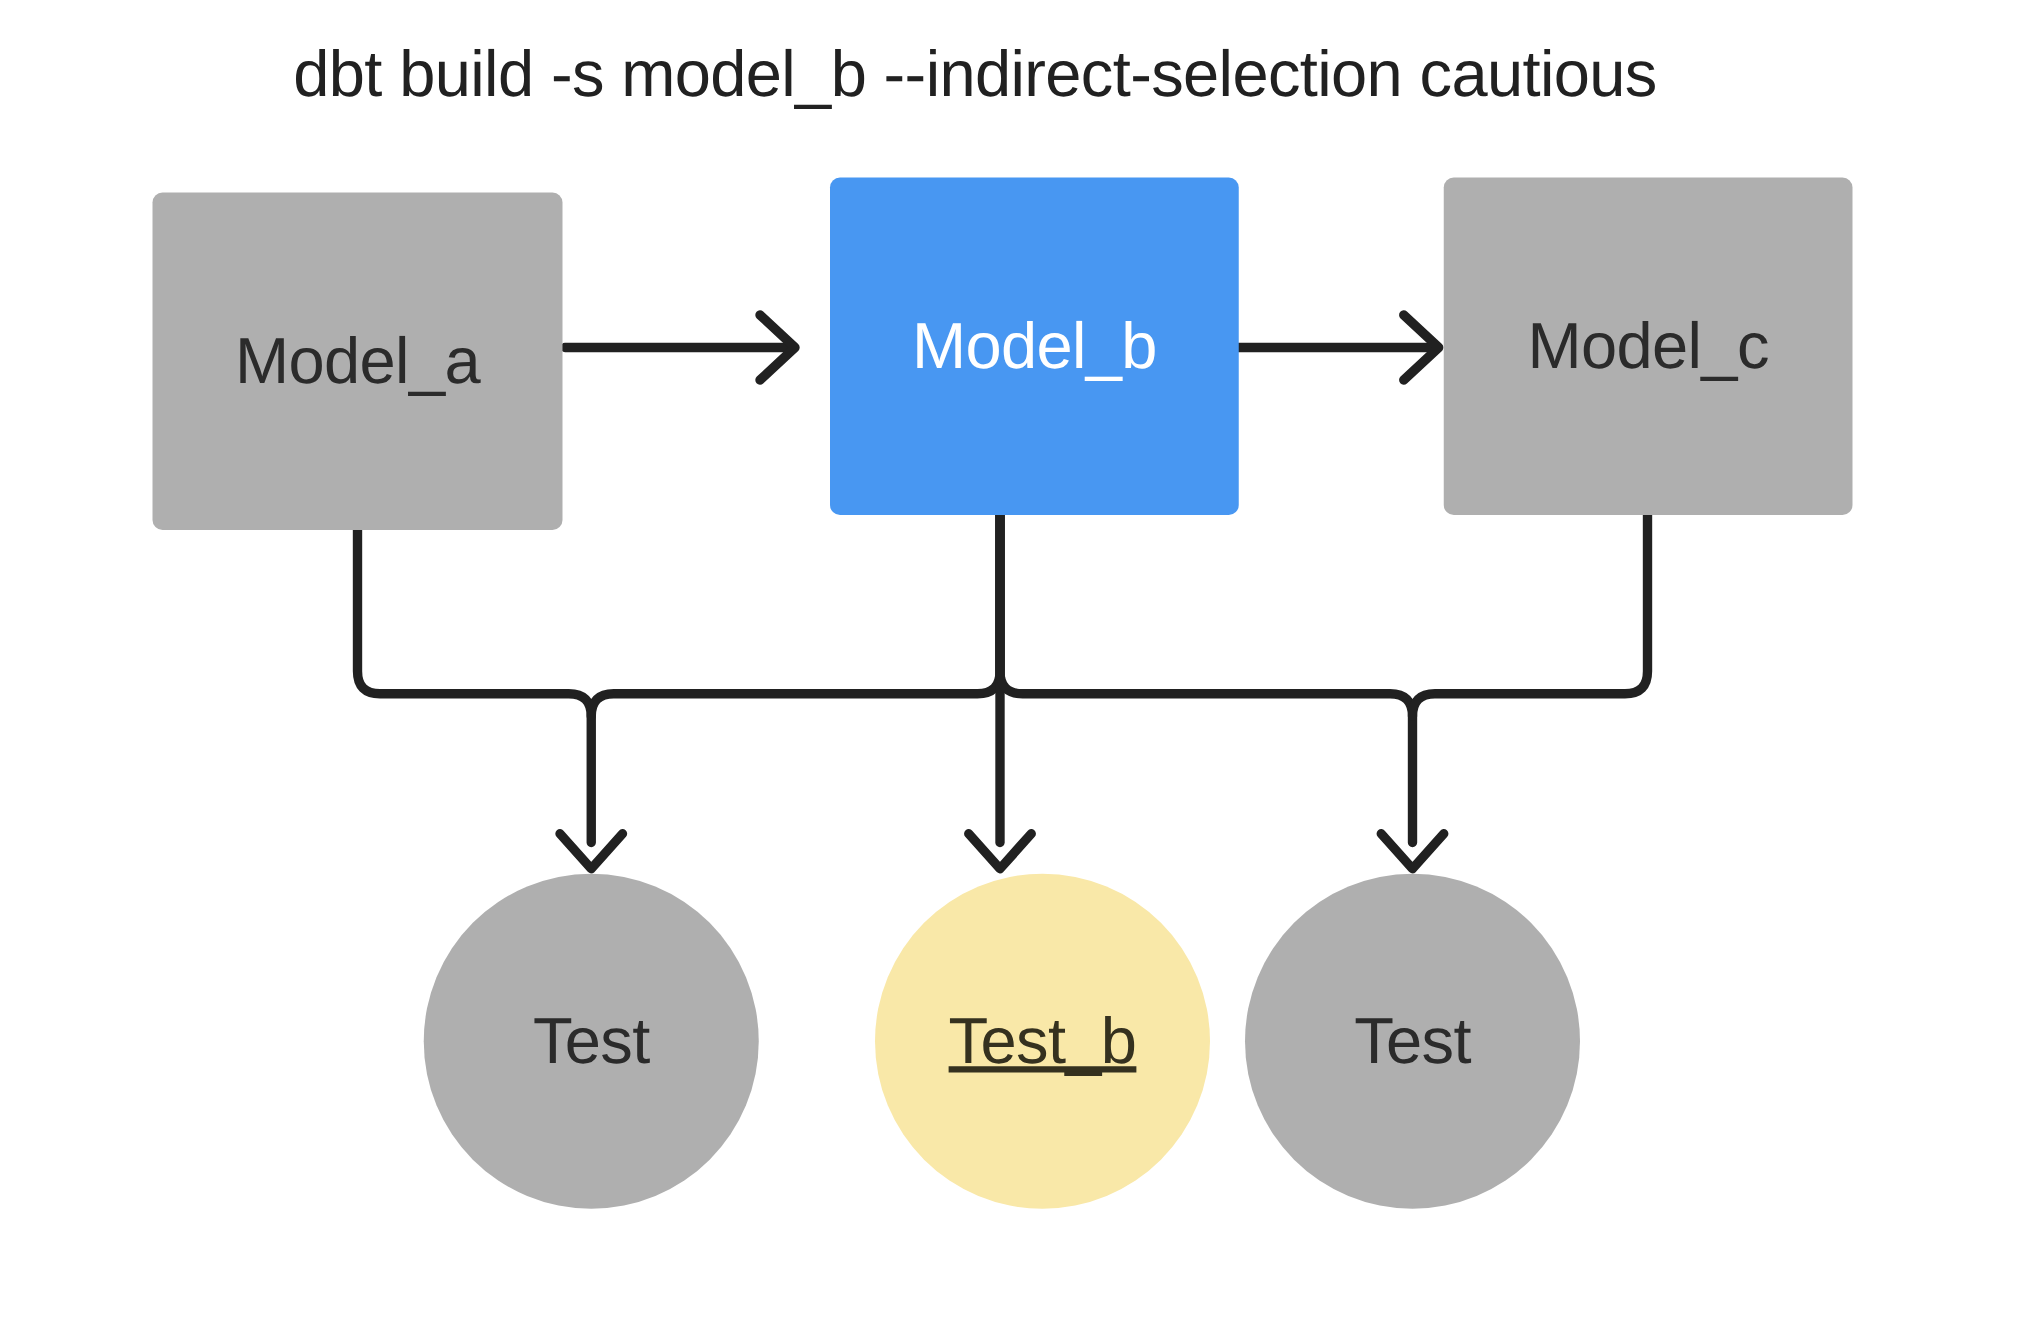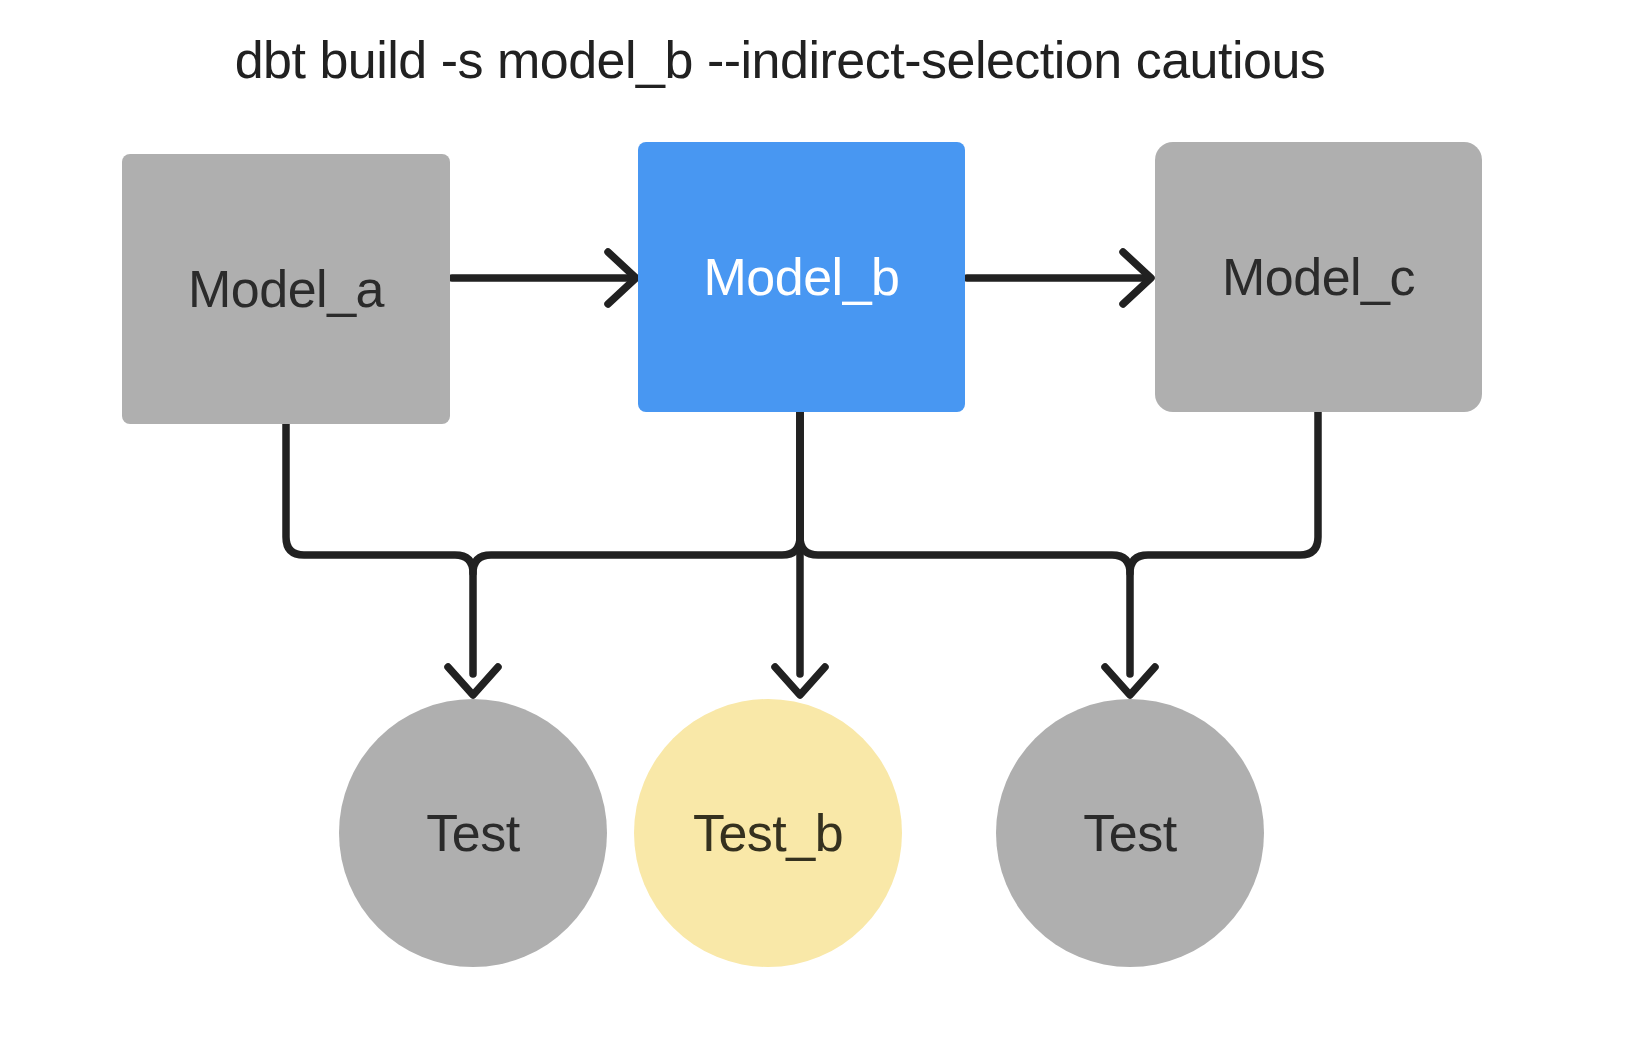--- a/index.html
+++ b/index.html
@@ -49,43 +49,43 @@
     display: flex;
     align-items: center;
     justify-content: center;
     font-size: 52px;
     font-weight: 500;
     letter-spacing: -0.5px;
   }
   .model.gray  { background: var(--node-gray, #afafaf); color: var(--text-dark, #2b2b2b); }
   .model.blue  { background: var(--node-blue, #4897f2); color: var(--text-light, #ffffff); }
   #node-model-a { left: 122px; width: 328px; margin-top: 12px; }
-  #node-model-b { left: 638px; width: 327px; }
-  #node-model-c { left: 1155px; width: 327px; border-radius: 18px; }
+  #node-model-b { left: 664px; width: 327px; }
+  #node-model-c { left: 1155px; width: 327px; }
   .test {
     position: absolute;
     top: 699px;
     width: 268px;
     height: 268px;
     border-radius: 50%;
     display: flex;
     flex-direction: column;
     align-items: center;
     justify-content: center;
     text-align: center;
     font-size: 52px;
     font-weight: 500;
     letter-spacing: -0.5px;
     line-height: 84px;
     color: var(--text-dark, #2b2b2b);
   }
   .test.gray   { background: var(--node-gray, #afafaf); }
   .test.yellow { background: var(--node-yellow, #f9e8a8); color: #35311f; }
   #node-test-ab { left: 339px; }
-  #node-test-b  { left: 634px; }
+  #node-test-b  { left: 700px; text-decoration: underline; }
   #node-test-bc { left: 996px; }
   .test span:empty { display: none; }
 </style>
 </head>
 <body style="--background: #ffffff; --node-gray: #afafaf; --node-blue: #4897f2; --node-yellow: #f9e8a8; --line: #212121; --text-dark: #2b2b2b; --text-light: #ffffff;">
 
 <div class="canvas">
 
   <div class="title">dbt build -s model_b --indirect-selection cautious</div>
 

